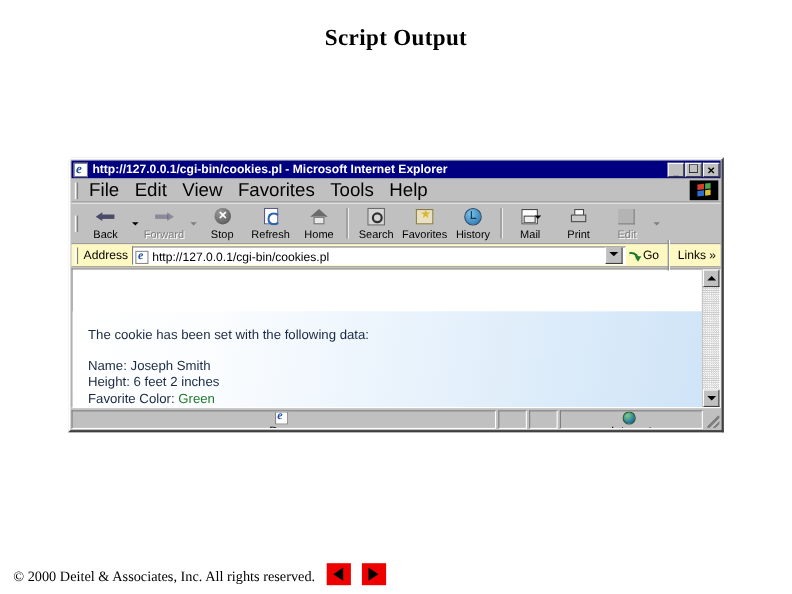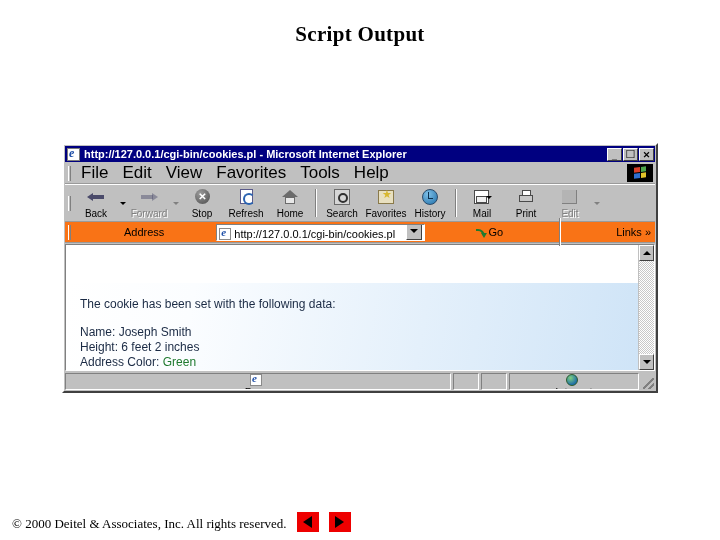--- a/index.html
+++ b/index.html
@@ -415,25 +415,24 @@
     background: #b4b4b4;
     border-right: 1px solid #808080;
     border-bottom: 1px solid #808080;
     box-sizing: border-box;
   }
 
   
   .addressbar {
     height: 20px;
     margin: 0 1px;
-    background: #f97316;
+    background: #fef9c3;
     display: flex;
     align-items: center;
     border-bottom: 1px solid #9a9a9a;
-    gap: 48px;
   }
   .addr-label {
     font-size: 11px;
     color: #000;
     padding: 0 4px 0 2px;
     white-space: nowrap;
   }
   .addr-field {
     flex: 1 1 auto;
     height: 17px;
@@ -861,21 +860,21 @@
     <div class="page">
       <div class="line">The cookie has been set with the following data:</div>
       <div class="spacer"></div>
       <div class="line">
         <span>Name: </span><span>Joseph Smith</span>
       </div>
       <div class="line">
         <span>Height: </span><span>6 feet 2 inches</span>
       </div>
       <div class="line">
-        <span>Address Color: </span><span class="green-val">Green</span>
+        <span>Favorite Color: </span><span class="green-val">Green</span>
       </div>
     </div>
     <div class="vscroll">
       <div class="sc-btn up"></div>
       <div class="sc-btn down"></div>
     </div>
   </div>
 
   <div class="statusbar">
     <div class="sb-pane sb-main">

